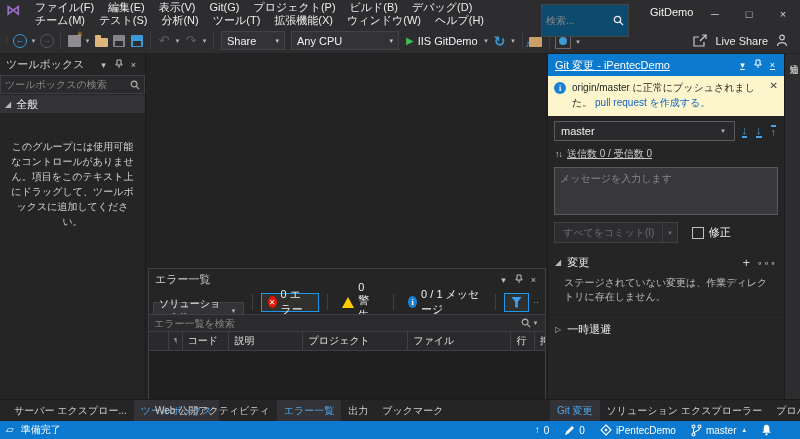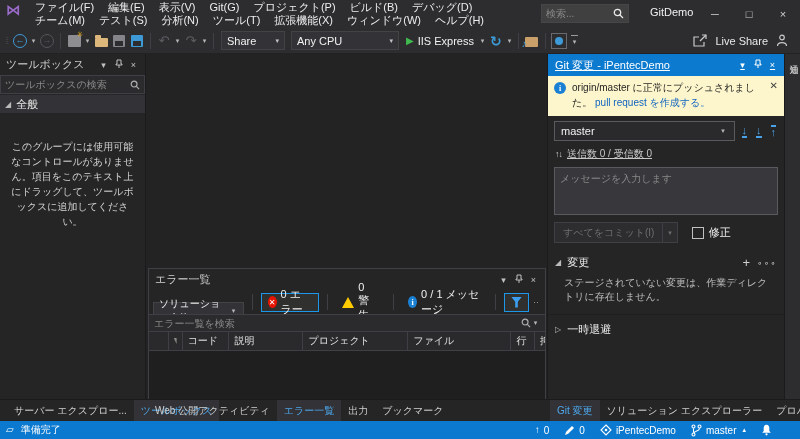--- a/index.html
+++ b/index.html
@@ -9,21 +9,21 @@
     font-size:11px; color:#f1f1f1; background:#2d2d30;
     -webkit-font-smoothing:antialiased;
   }
   .app { width:800px; height:439px; display:flex; flex-direction:column; background:#2d2d30; }
 
   
   .titlebar { position:relative; height:28px; background:#2d2d30; flex:0 0 28px; }
   .vslogo { position:absolute; left:6px; top:1px; font-size:15px; font-weight:bold; color:#9b6bc9; }
   .menubar { margin-left:28px; width:515px; display:flex; flex-wrap:wrap; padding-top:1px; }
   .menu-item { padding:0 7px; height:13px; line-height:13px; font-size:11px; color:#ededed; white-space:nowrap; cursor:default; }
-  .tb-search { position:absolute; left:541px; top:4px; width:88px; height:19px; background:#404040;
+  .tb-search { position:absolute; left:541px; top:4px; width:88px; height:33px; background:#0c4a6e;
     border:1px solid #464649; display:flex; align-items:center; padding:0 4px; }
   .tb-search input { flex:1; min-width:0; background:transparent; border:0; outline:0; color:#999;
     font-size:10px; font-family:inherit; }
   .wintitle { position:absolute; left:650px; top:6px; font-size:11px; color:#f1f1f1; }
   .winctl { position:absolute; right:0; top:0; height:28px; display:flex; }
   .winctl span { width:34px; height:28px; display:flex; align-items:center; justify-content:center;
     color:#d0d0d0; font-size:11px; cursor:default; }
 
   
   .toolbar { height:26px; flex:0 0 26px; background:#2d2d30; display:flex; align-items:center;
@@ -250,21 +250,21 @@
     <div class="combo" style="width:64px">
       <span class="clabel">Share</span>
       <span class="carr">▾</span>
     </div>
     <div class="combo" style="width:108px">
       <span class="clabel">Any CPU</span>
       <span class="carr">▾</span>
     </div>
     <div class="run">
       <span class="play">▶</span>
-      <span class="rlabel">IIS Express</span>
+      <span class="rlabel">IIS GitDemo</span>
     </div>
     <span class="caret">▾</span>
     <span class="ticon">
         <span class="i-refresh">↻</span>
       </span>
     <span class="caret">▾</span>
     <span class="tsep"></span>
     <span class="ticon">
         <span class="i-pub"></span>
       </span>

